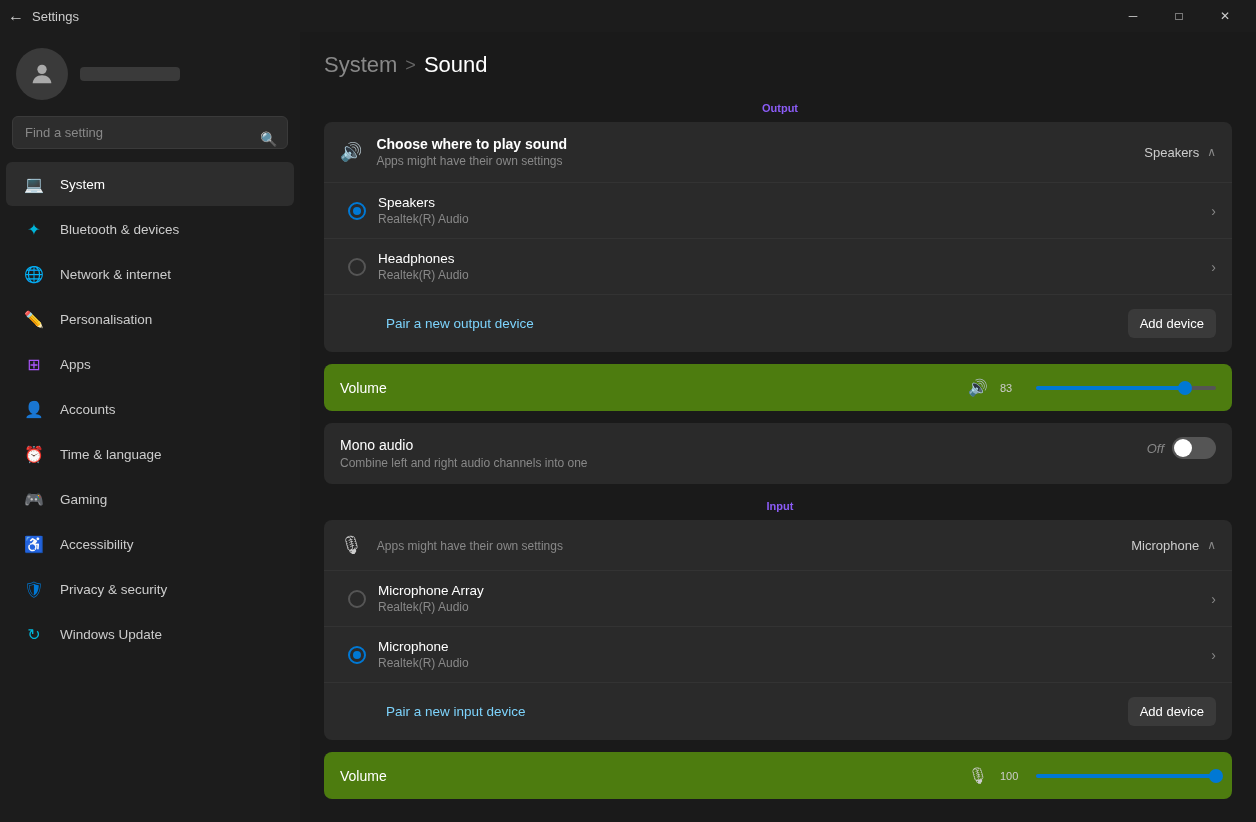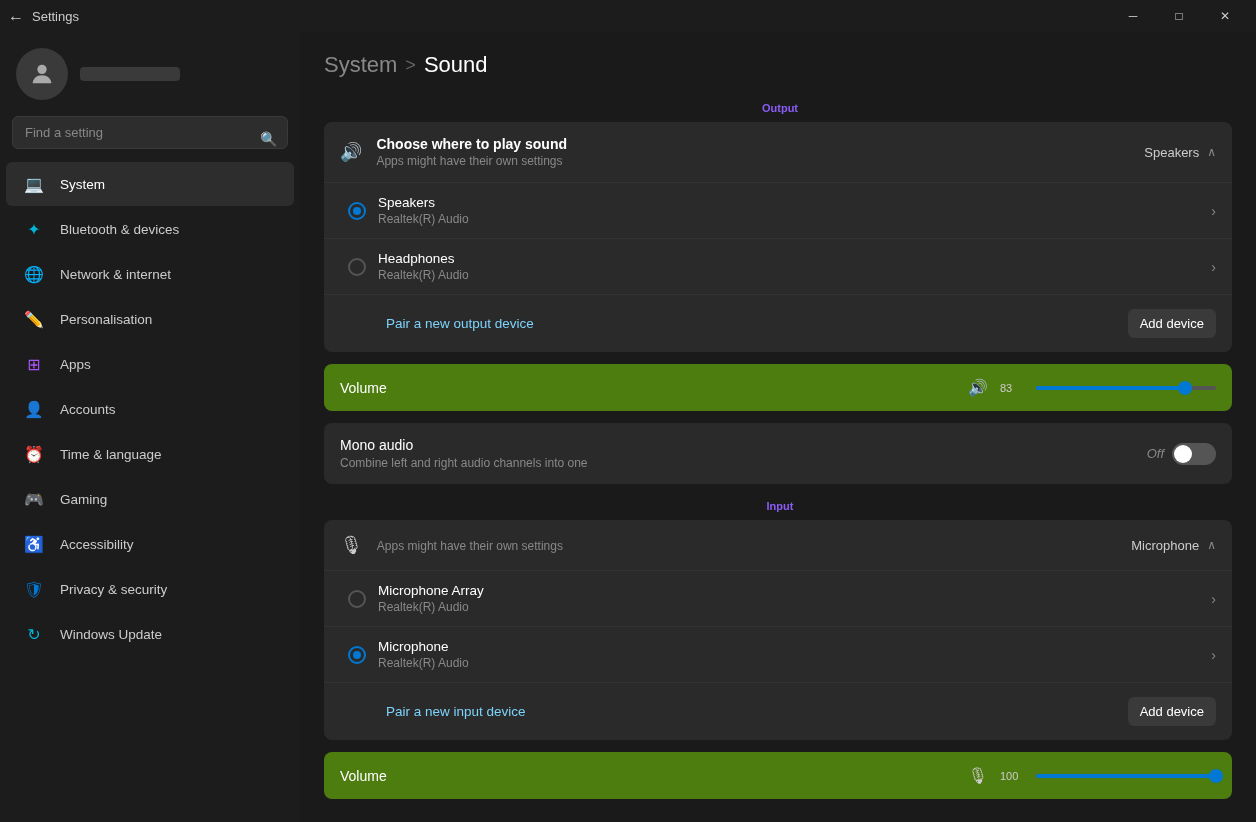--- a/index.html
+++ b/index.html
@@ -324,21 +324,21 @@
       border-radius: 50%;
       position: absolute;
       top: 50%;
       transform: translate(-50%, -50%);
       cursor: pointer;
     }
 
     
     .mono-row {
       display: flex;
-      align-items: center;
+      align-items: flex-start;
       justify-content: space-between;
       padding: 14px 16px;
       background: #2a2a2a;
       border-radius: 8px;
       margin-bottom: 16px;
     }
     .mono-left { }
     .mono-title { font-size: 14px; color: #fff; }
     .mono-sub { font-size: 12px; color: #888; margin-top: 3px; }
     .toggle-wrap {

